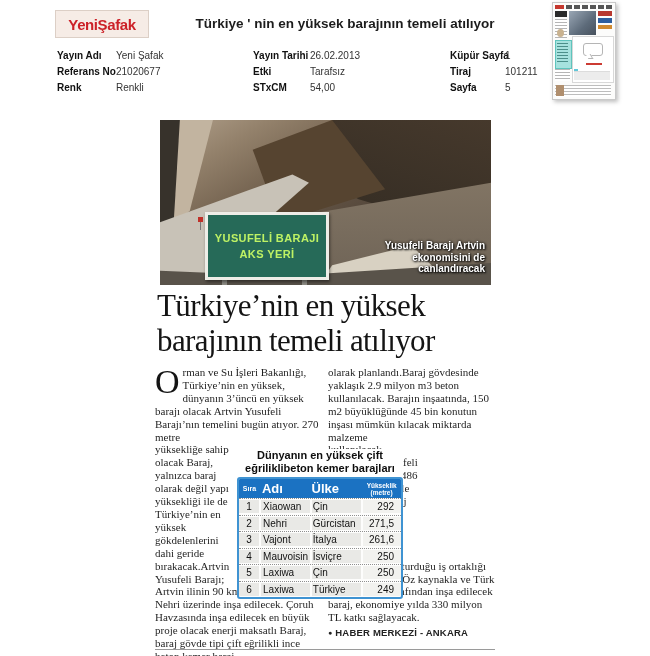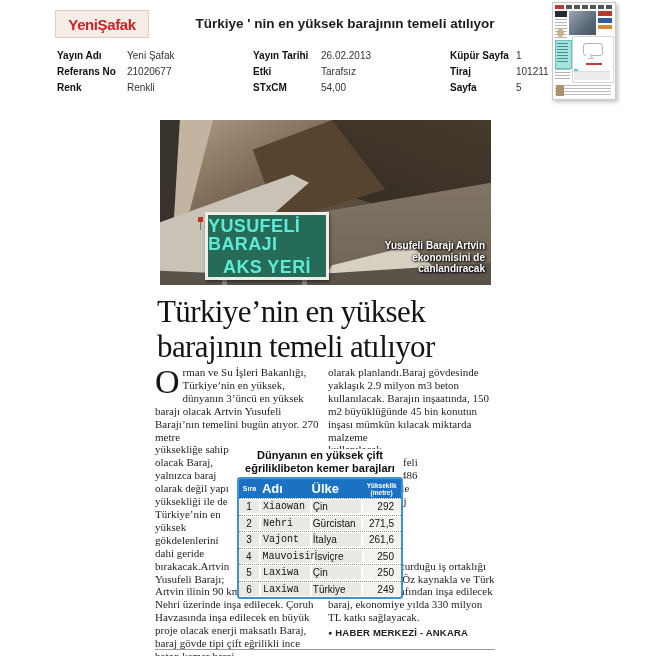--- a/index.html
+++ b/index.html
@@ -9,21 +9,21 @@
   
   .logo-box{position:absolute;left:55px;top:10px;width:92px;height:26px;
     background:#f6ece6;border:1px solid #dccfc6;display:flex;align-items:center;justify-content:center;}
   .logo-text{font-weight:bold;font-size:15px;letter-spacing:-0.4px;color:#cc2128;
     font-family:"Liberation Sans",sans-serif;}
   .report-title{position:absolute;left:150px;right:110px;top:16px;text-align:center;
     font-weight:bold;font-size:13.5px;color:#1c1c1c;}
 
   
   .meta-group{position:absolute;top:48px;font-size:10px;line-height:16px;}
-  .meta-group .meta-row{display:grid;grid-template-columns:54px auto;column-gap:16px;white-space:nowrap;}
+  .meta-group .meta-row{display:grid;grid-template-columns:54px auto;column-gap:5px;white-space:nowrap;}
   #meta-g1{left:57px;}
   #meta-g2{left:253px;} #meta-g2 .meta-row{grid-template-columns:52px auto;}
   #meta-g3{left:450px;} #meta-g3 .meta-row{grid-template-columns:50px auto;}
   .meta-label{font-weight:bold;color:#111;}
   .meta-value{color:#333;}
 
   
   .thumb{position:absolute;left:552px;top:2px;width:62px;height:96px;background:#fcfcfb;
     border:1px solid #c9c9c9;box-shadow:2px 2px 4px rgba(0,0,0,.25);overflow:hidden;}
   .thumb *{position:absolute;}
@@ -72,30 +72,30 @@
   .ph-scree{inset:0;background:linear-gradient(#8d7f6c,#6e6356);
     clip-path:polygon(42% 58%,100% 38%,100% 100%,30% 100%);}
   .ph-path{inset:0;background:#d8d1c2;clip-path:polygon(52% 88%,76% 76%,88% 100%,48% 100%);}
   .ph-foreground{left:0;right:0;bottom:0;height:26px;background:#59534a;
     clip-path:polygon(0 45%,38% 65%,100% 15%,100% 100%,0 100%);}
   .ph-redsign{left:38px;top:97px;width:5px;height:5px;background:#c03028;}
   .ph-redsign-pole{left:40px;top:102px;width:1px;height:8px;background:#777;}
   .sign{left:45px;top:92px;width:118px;height:62px;background:#266a58;
     border:3px solid #eeede7;box-shadow:1px 2px 3px rgba(0,0,0,.45);
     display:flex;flex-direction:column;align-items:center;justify-content:center;gap:5px;}
-  .sign span{color:#5eead4;font-weight:bold;font-size:18px;letter-spacing:.4px;
+  .sign span{color:#bef264;font-weight:bold;font-size:11px;letter-spacing:.4px;
     font-family:"Liberation Sans",sans-serif;line-height:1;}
   .sign-pole-l{left:62px;top:157px;width:5px;height:10px;background:#8e8d85;}
   .sign-pole-r{left:142px;top:157px;width:5px;height:10px;background:#8e8d85;}
   .photo-caption{right:6px;top:120px;width:116px;text-align:right;
     font-family:"Liberation Sans",sans-serif;font-weight:bold;font-size:10px;line-height:11.5px;
     color:#fff;text-shadow:0 0 3px #000,1px 1px 2px #000;}
 
   
-  .headline{position:absolute;left:2px;top:176px;width:338px;
+  .headline{position:absolute;left:2px;top:170px;width:338px;
     font-family:"Liberation Serif",serif;font-size:31px;line-height:35px;
     letter-spacing:-0.6px;color:#141414;}
 
   
   .col{position:absolute;top:248px;font-family:"Liberation Serif",serif;
     font-size:11px;line-height:12.9px;color:#1f1f1f;}
   .col-left{left:0;width:168px;}
   .col-right{left:173px;width:167px;}
   .col p{margin:0;}
   .narrow-left{width:84px;}
@@ -119,21 +119,21 @@
   .c-ulke{width:51px;padding-left:1px;}
   .c-yuk{width:39px;text-align:center;}
   .mt-head .c-sira{font-size:7px;}
   .mt-head .c-adi,.mt-head .c-ulke{font-size:13px;}
   .mt-head .c-yuk{font-size:6.5px;line-height:7px;white-space:normal;}
   .mt-row{display:flex;align-items:center;height:15.5px;border-top:1px dotted #8f8f8f;
     font-family:"Liberation Sans",sans-serif;font-size:10px;color:#111;}
   .mt-row:first-of-type{border-top:none;}
   .mt-row .c{height:13px;display:flex;align-items:center;background:#e9e9e6;}
   .mt-row .c-sira{justify-content:center;margin-right:2px;}
-  .mt-row .c-adi{margin-right:2px;font-family:Liberation Mono, monospace;}
+  .mt-row .c-adi{margin-right:2px;}
   .mt-row .c-ulke{margin-right:2px;}
   .mt-row .c-yuk{justify-content:flex-end;padding-right:7px;width:32px;background:#f2f2ef;}
 
   .bottom-rule{position:absolute;left:0;top:531px;width:340px;border-top:1px solid #9a9a9a;}
 </style>
 </head>
 <body>
 
 <div id="page">
 

